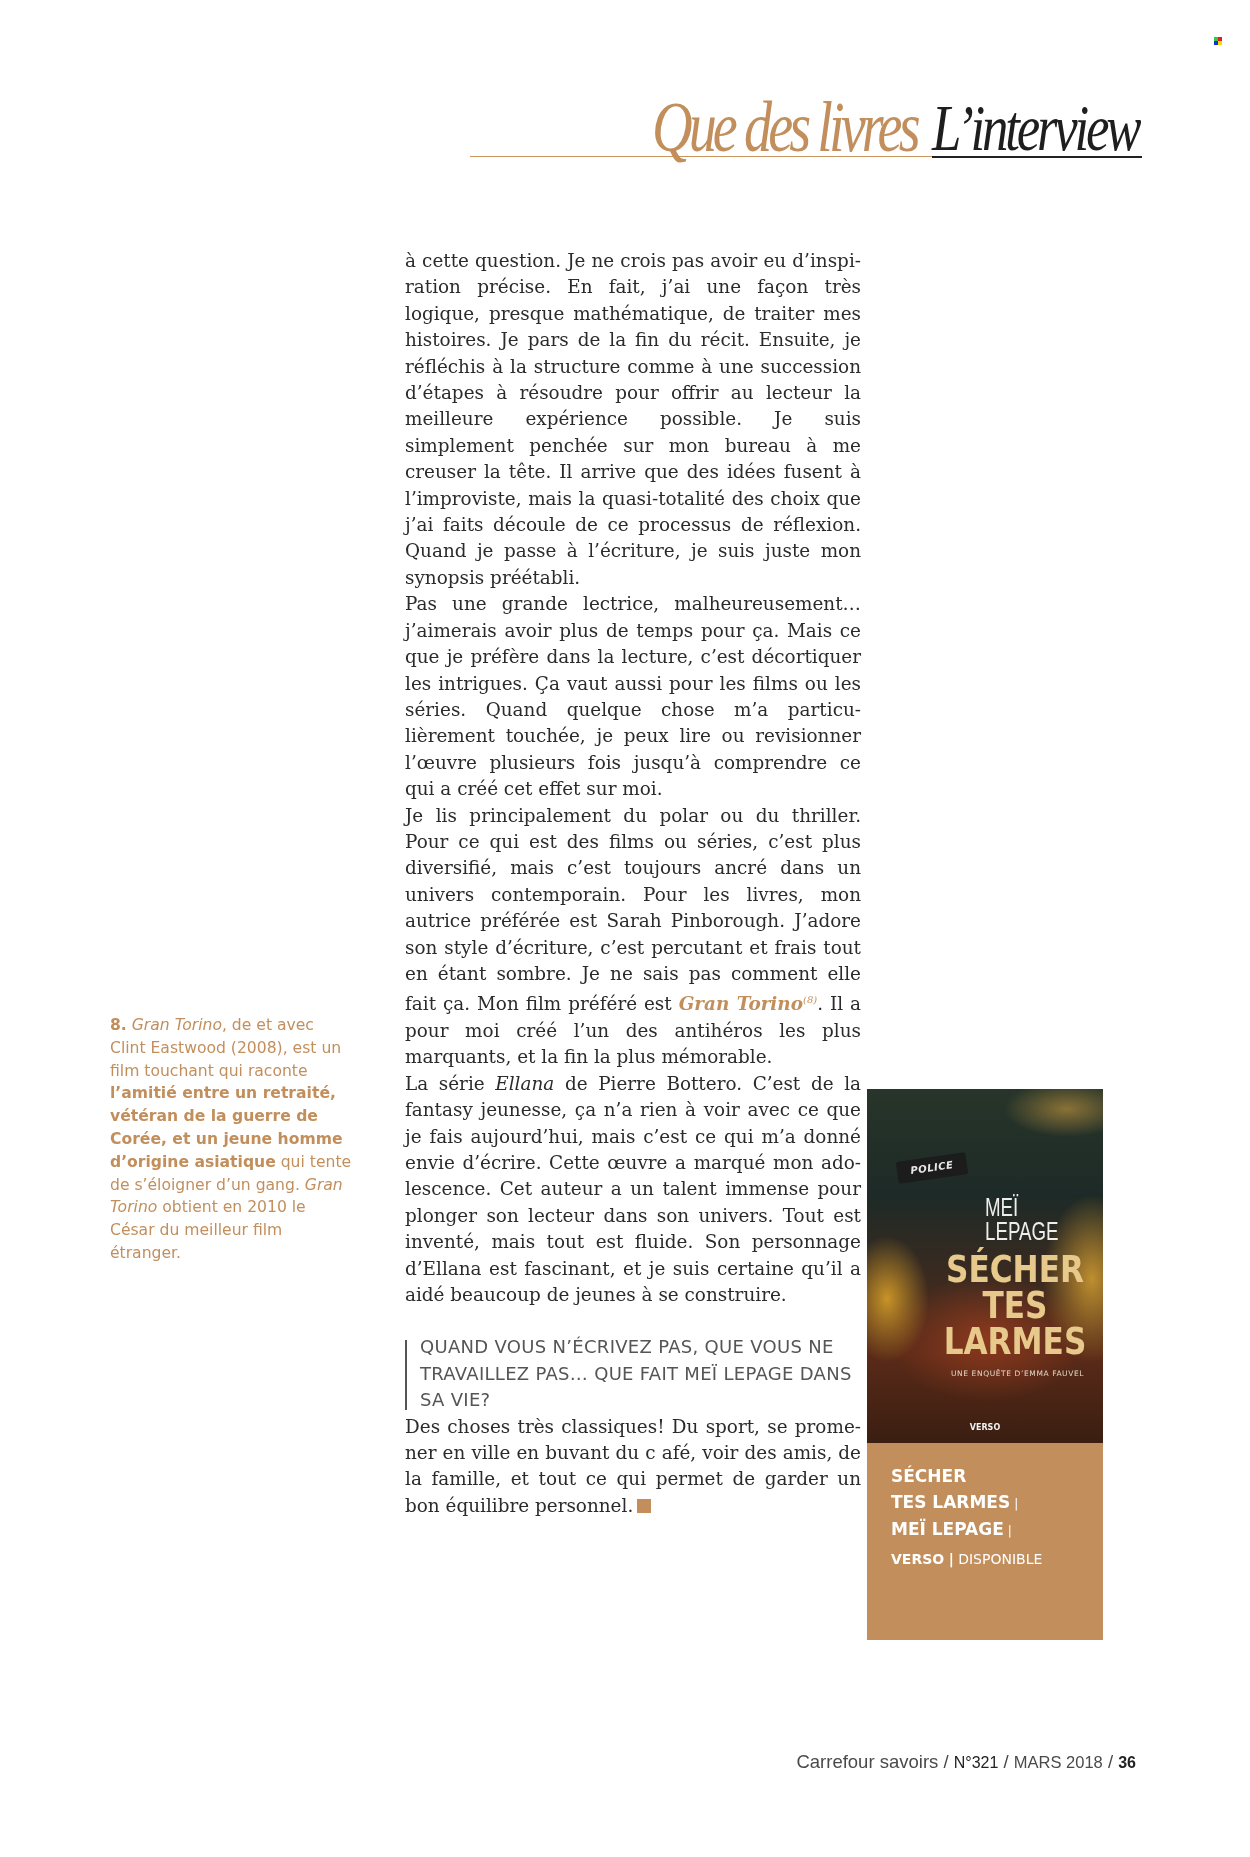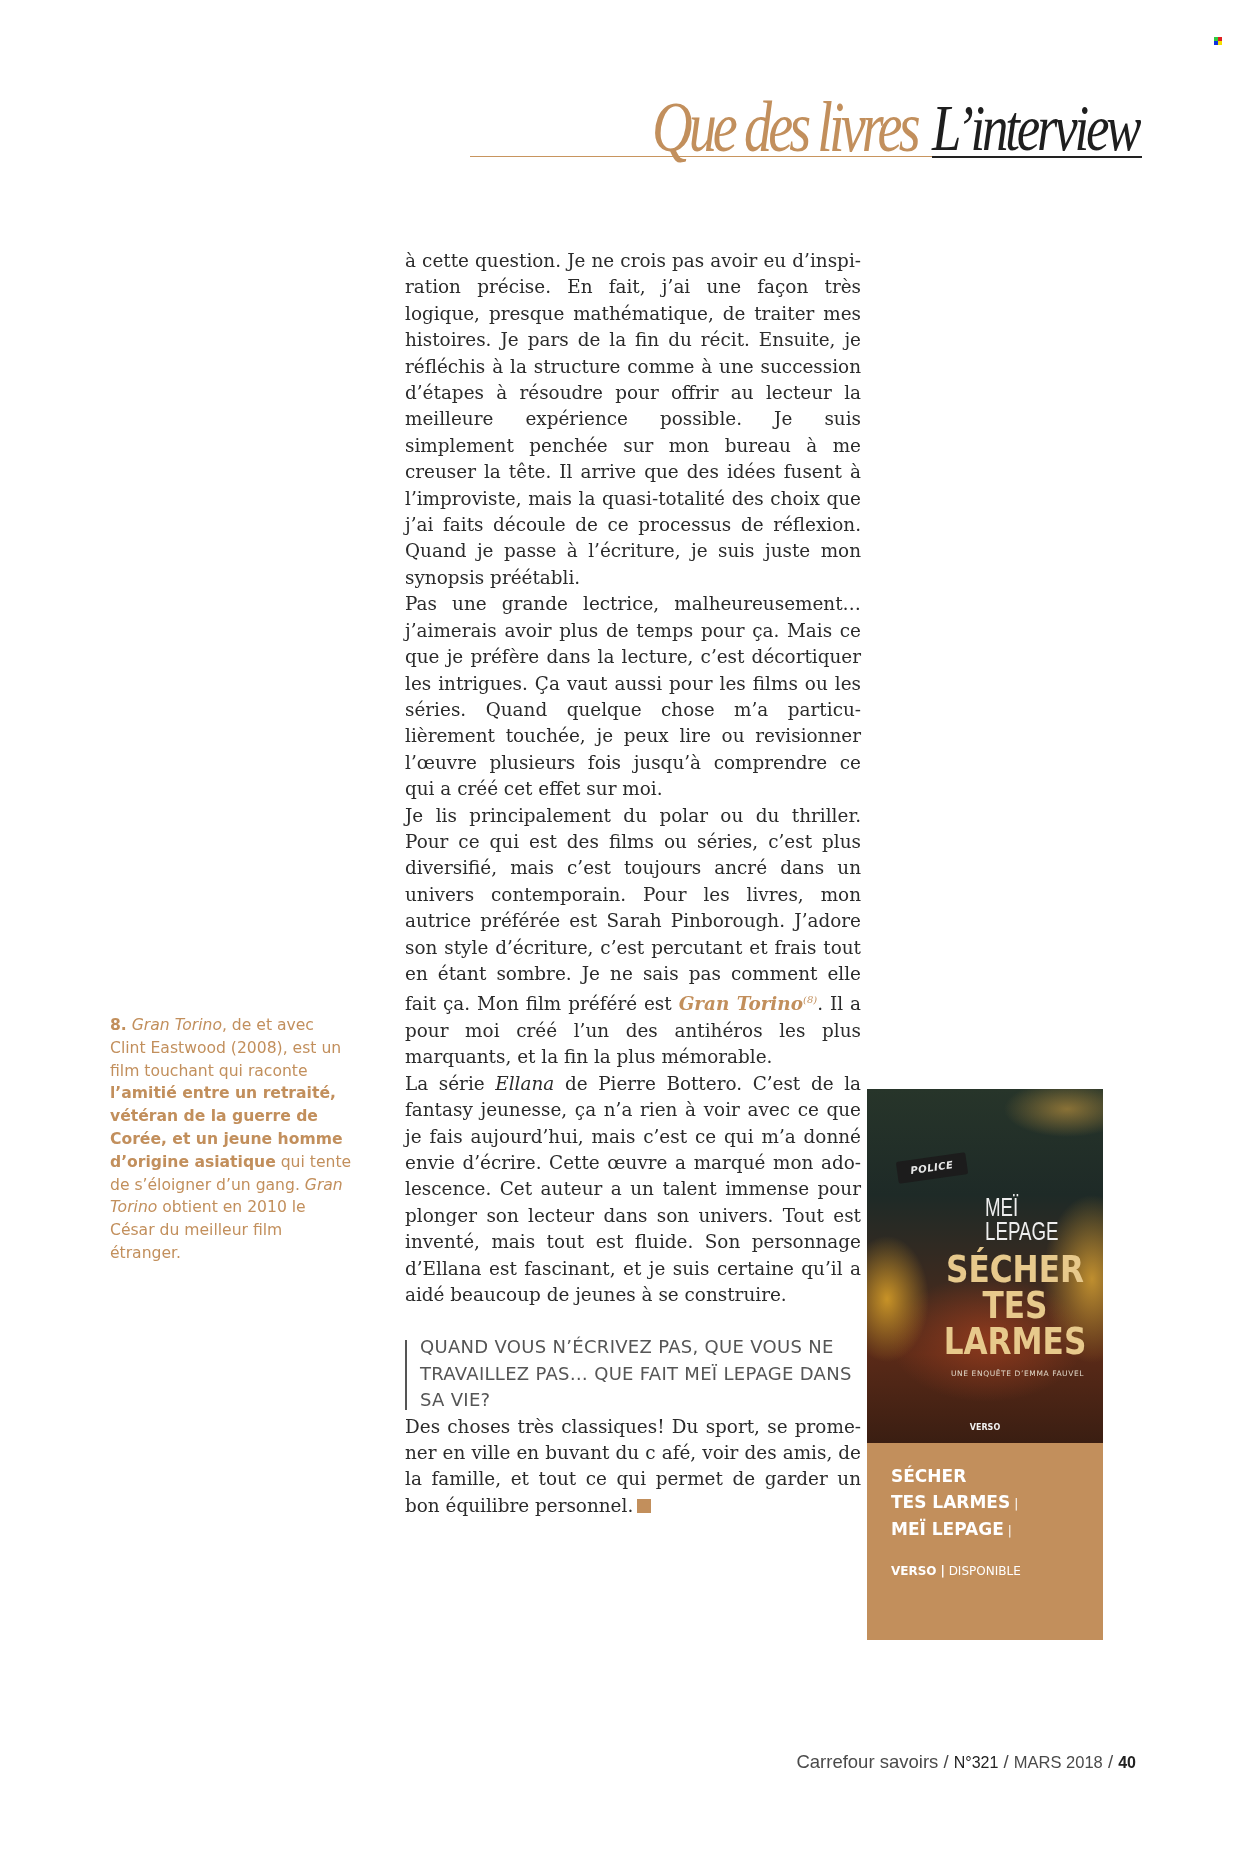--- a/index.html
+++ b/index.html
@@ -36,21 +36,21 @@
   }
   .cover .patch { position:absolute; left:30px; top:68px; width:70px; height:22px; background:#1c1c1c; transform:rotate(-8deg); border-radius:2px; }
   .cover .patch span { display:block; font-family:"DejaVu Sans", sans-serif; font-weight:bold; font-style:italic; font-size:10px; color:#e8e8e8; text-align:center; line-height:22px; letter-spacing:0.5px; }
   .cover .author { position:absolute; left:118px; top:106px; font-family:"Liberation Sans", sans-serif; font-size:26px; line-height:24px; color:#eee; transform:scaleX(0.72); transform-origin:left top; white-space:pre; }
   .cover .title { position:absolute; left:60px; top:162px; width:176px; font-family:"DejaVu Sans", sans-serif; font-weight:bold; font-size:38px; line-height:36px; color:#e7c98c; text-align:center; transform:scaleX(0.82); transform-origin:center top; white-space:pre; }
   .cover .tagline { position:absolute; left:48px; top:280px; font-family:"DejaVu Sans", sans-serif; font-size:7.5px; color:#e0d8c8; letter-spacing:0.6px; white-space:nowrap;margin-left:36px; }
   .cover .publisher { position:absolute; left:0; right:0; top:334px; text-align:center; font-family:"DejaVu Sans", sans-serif; font-weight:bold; font-size:8px; color:#f2f2f2; }
   .caption { width:236px; height:197px; background:#c28f5c; box-sizing:border-box; padding:21px 24px; font-family:"DejaVu Sans", sans-serif; color:#fff; }
   .caption .t { font-weight:bold; font-size:17px; line-height:25.5px; }
   .caption .sep { font-weight:normal; font-size:12px; margin-left:4px; }
-  .caption .meta { font-size:12px; line-height:24px; margin-top:14px; }
+  .caption .meta { font-size:14px; line-height:24px; margin-top:2px; }
   .caption .meta b { font-weight:bold; }
 
   .footer { position:absolute; right:114px; top:1751px; font-family:"Liberation Sans", sans-serif; font-size:18.5px; color:#4a4a4a; white-space:nowrap; }
   .footer .num { font-size:16px; color:#222; }
   .footer .small { font-size:16.5px; }
   .footer b { color:#111; }
 </style>
 </head>
 <body>
 
@@ -107,14 +107,14 @@
   </figcaption>
 </figure>
 
 <footer class="footer">
   <span>Carrefour savoirs</span>
   <span>/</span>
   <span class="num"><span>N°</span><span>321</span></span>
   <span>/</span>
   <span class="small">MARS 2018</span>
   <span>/</span>
-  <b class="num">40</b>
+  <b class="num">36</b>
 </footer>
 
 </body></html>

